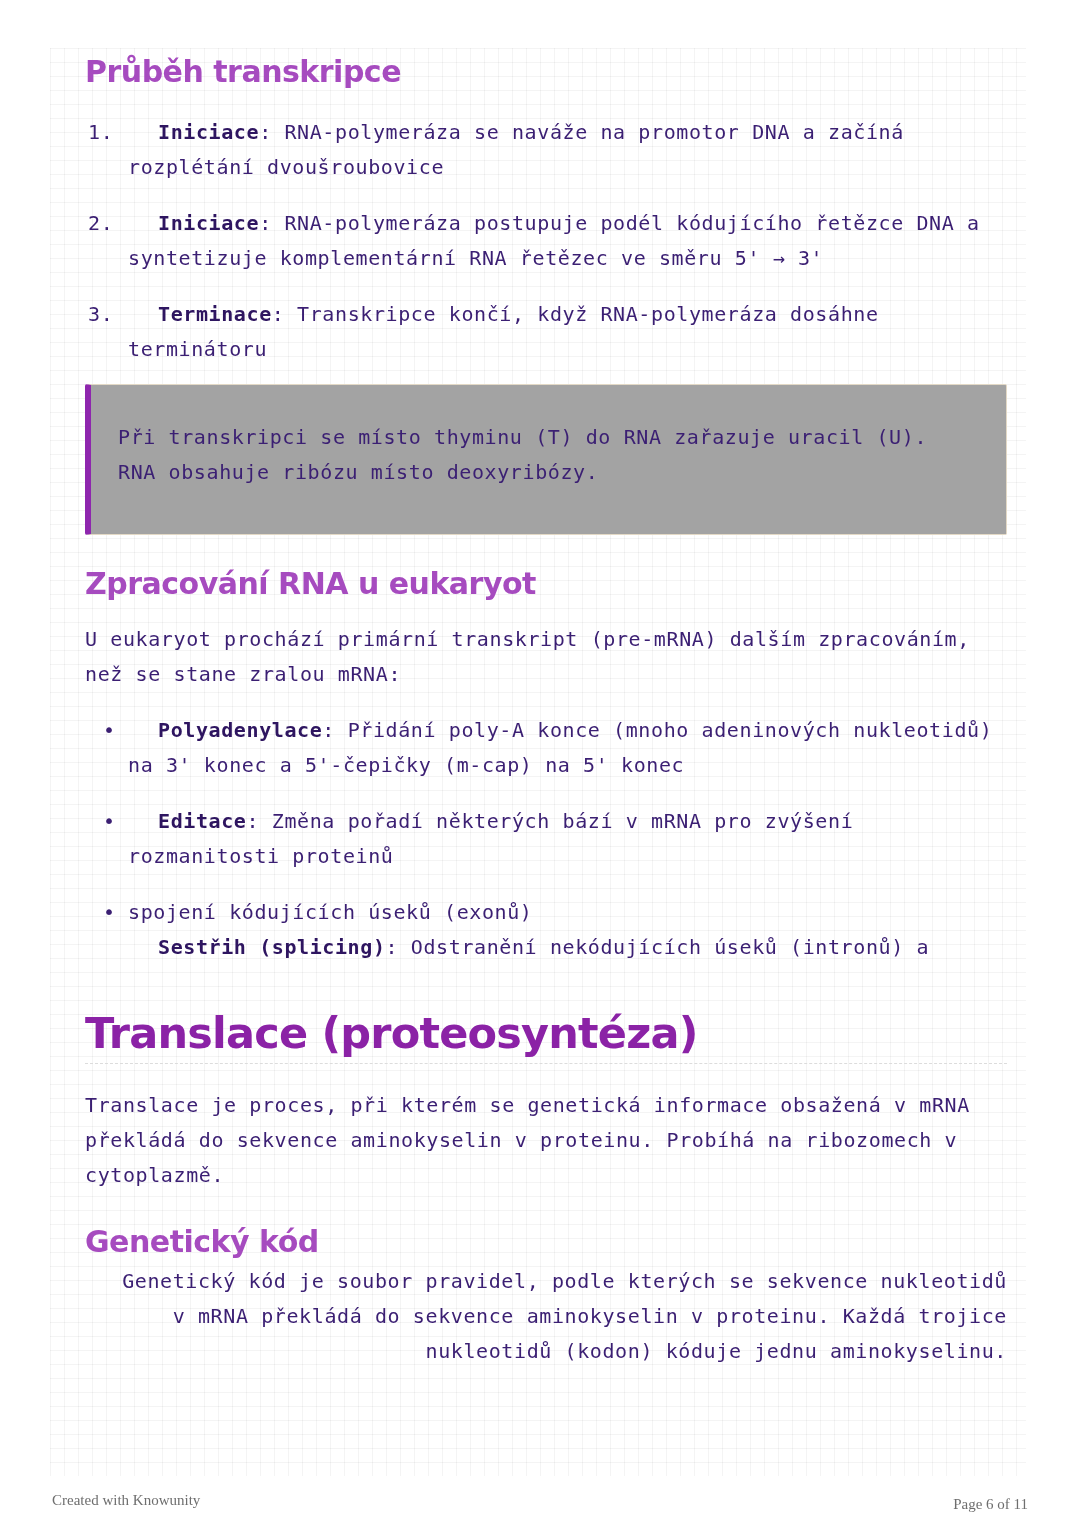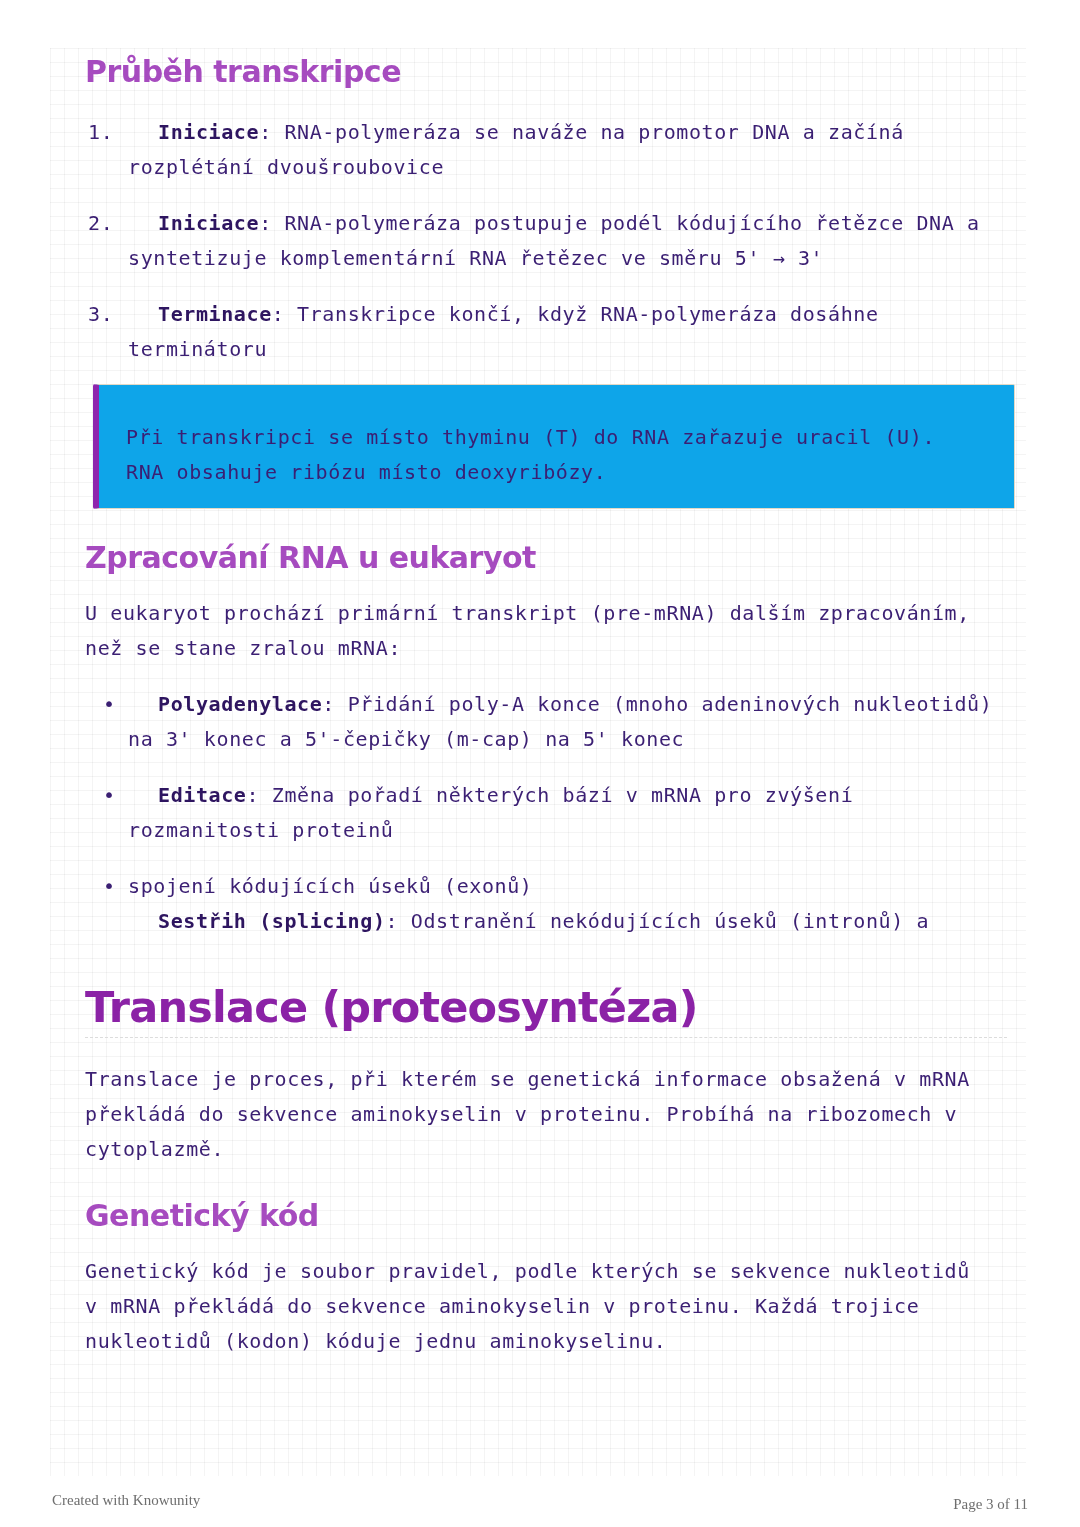--- a/index.html
+++ b/index.html
@@ -24,22 +24,22 @@
     font-weight: bold; font-size: 43px; color: #8b22a6; letter-spacing: -0.8px;
     line-height: 52px;
   }
   .rule { border-top: 1.5px dashed #dcdcdc; margin-top: 4px; }
   .txt { font-size: 20px; line-height: 35px; letter-spacing: 0.6px; white-space: nowrap; }
   .item { position: relative; padding-left: 43px; }
   .item .marker { position: absolute; left: 3px; top: 0; }
   .item.bullet .marker { left: 18px; }
   b { font-weight: bold; color: #2e1560; margin-left: 30px; }
   .note {
-    position: relative; background: #0ea5e9; border: 1px solid #e3d9c6; border-left: 6px solid #8e26ae;
-    border-radius: 2px; padding: 35px 0 18px 27px; width: 922px; margin-left: 8px;
+    position: relative; background: #a3a3a3; border: 1px solid #e3d9c6; border-left: 6px solid #8e26ae;
+    border-radius: 2px; padding: 35px 0 44px 27px; width: 922px;
   }
   .footer-left {
     position: absolute; left: 52px; top: 1492px;
     font-family: "Liberation Serif", "DejaVu Serif", serif; font-weight: normal; font-size: 15px; color: #6e6e6e;
   }
   .footer-right {
     position: absolute; right: 52px; top: 1496px;
     font-family: "Liberation Serif", "DejaVu Serif", serif; font-size: 15px; color: #6e6e6e;
   }
 </style>
@@ -104,22 +104,22 @@
   <div class="rule"></div>
 
   <div class="txt" style="margin-top:24px;">
     <div>Translace je proces, při kterém se genetická informace obsažená v mRNA</div>
     <div>překládá do sekvence aminokyselin v proteinu. Probíhá na ribozomech v</div>
     <div>cytoplazmě.</div>
   </div>
 
   <h2 class="sec" style="margin-top:27px;">Genetický kód</h2>
 
-  <div class="txt" style="margin-top:16px;">
+  <div class="txt" style="text-align:right;">
     <div>Genetický kód je soubor pravidel, podle kterých se sekvence nukleotidů</div>
     <div>v mRNA překládá do sekvence aminokyselin v proteinu. Každá trojice</div>
     <div>nukleotidů (kodon) kóduje jednu aminokyselinu.</div>
   </div>
 
 </div>
 
 <div class="footer-left">Created with Knowunity</div>
-<div class="footer-right">Page 3 of 11</div>
+<div class="footer-right">Page 6 of 11</div>
 
 </body></html>

